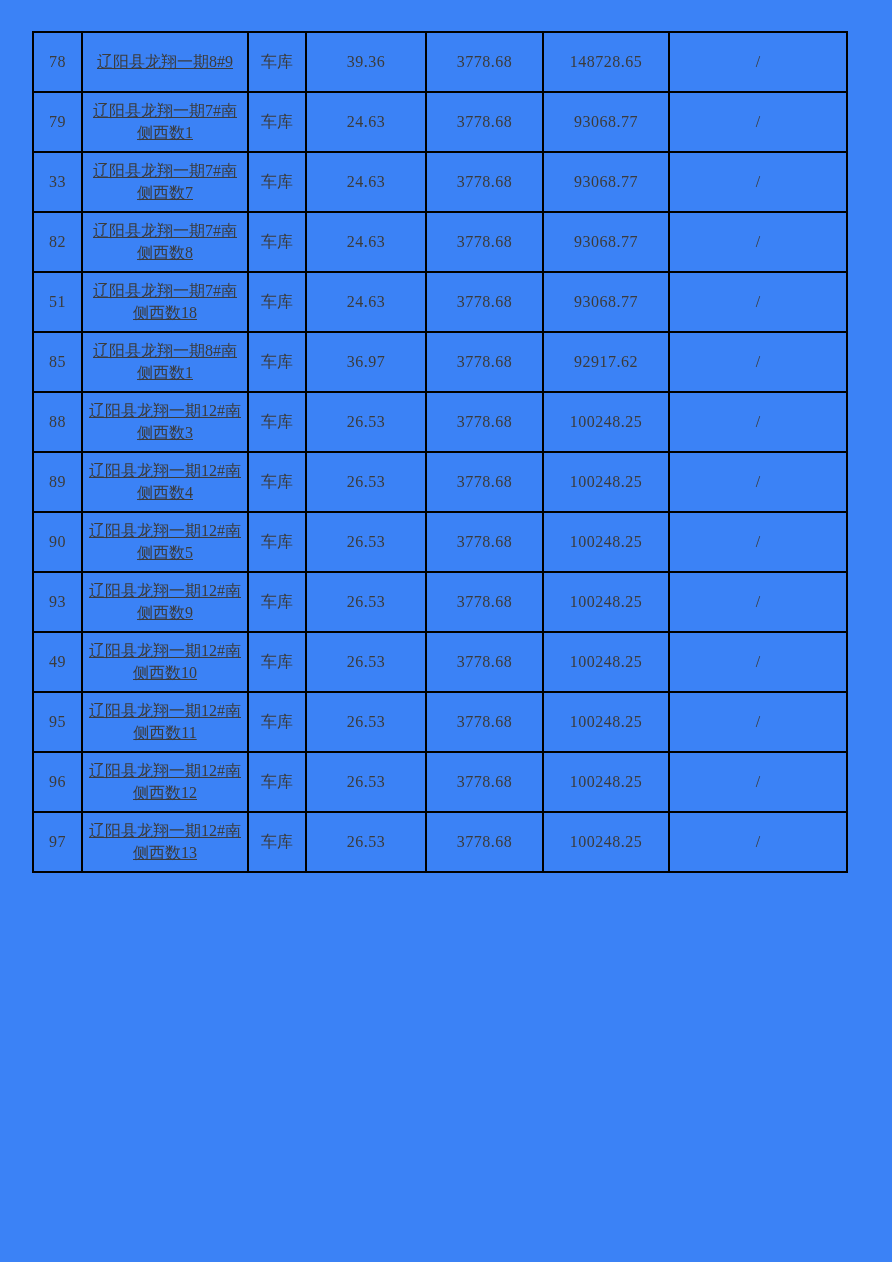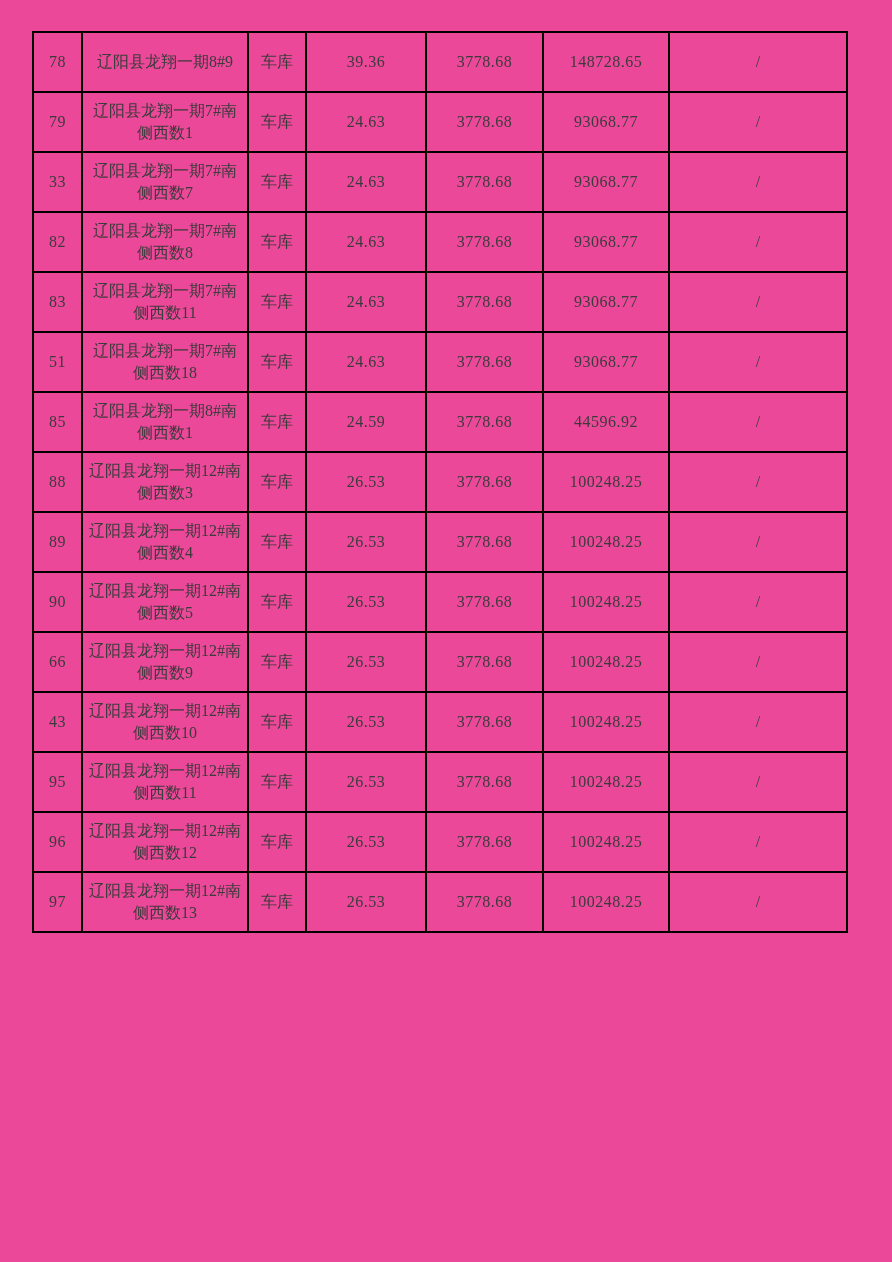--- a/index.html
+++ b/index.html
@@ -10,21 +10,21 @@
   body {
     position: relative;
     width: 892px;
     height: 1262px;
     font-family: "Liberation Serif", "DejaVu Serif", serif;
     color: #333333;
   }
   .page {
     position: absolute;
     inset: 0;
-    background: #ec4899;
+    background: #3b82f6;
     padding-left: 24px;
   }
   table.price-table {
     position: absolute;
     left: 32px;
     top: 31px;
     width: 814px;
     border-collapse: collapse;
     table-layout: fixed;
   }
@@ -38,20 +38,21 @@
     overflow: hidden;
     color: #3b3b3b;
   }
   table.price-table tr {
     height: 60px;
   }
   td.cell-name {
     text-align: left;
     padding: 4px 6px;
     word-break: break-all;
+    text-decoration: underline;
   }
   td.cell-num {
     letter-spacing: 0.5px;
   }
 </style>
 </head>
 <body>
 
 <div class="page">
   <table class="price-table">
@@ -95,44 +96,35 @@
         <tr>
           <td class="cell-num">82</td>
           <td class="cell-name">辽阳县龙翔一期7#南侧西数8</td>
           <td>车库</td>
           <td class="cell-num">24.63</td>
           <td class="cell-num">3778.68</td>
           <td class="cell-num">93068.77</td>
           <td>/</td>
         </tr>
         <tr>
-          <td class="cell-num">83</td>
-          <td class="cell-name">辽阳县龙翔一期7#南侧西数11</td>
-          <td>车库</td>
-          <td class="cell-num">24.63</td>
-          <td class="cell-num">3778.68</td>
-          <td class="cell-num">93068.77</td>
-          <td>/</td>
-        </tr>
-        <tr>
           <td class="cell-num">51</td>
           <td class="cell-name">辽阳县龙翔一期7#南侧西数18</td>
           <td>车库</td>
           <td class="cell-num">24.63</td>
           <td class="cell-num">3778.68</td>
           <td class="cell-num">93068.77</td>
           <td>/</td>
         </tr>
         <tr>
           <td class="cell-num">85</td>
           <td class="cell-name">辽阳县龙翔一期8#南侧西数1</td>
           <td>车库</td>
-          <td class="cell-num">24.59</td>
+          <td class="cell-num">36.97</td>
           <td class="cell-num">3778.68</td>
-          <td class="cell-num">44596.92</td>
+          <td class="cell-num">92917.62</td>
           <td>/</td>
         </tr>
         <tr>
           <td class="cell-num">88</td>
           <td class="cell-name">辽阳县龙翔一期12#南侧西数3</td>
           <td>车库</td>
           <td class="cell-num">26.53</td>
           <td class="cell-num">3778.68</td>
           <td class="cell-num">100248.25</td>
           <td>/</td>
@@ -149,30 +141,30 @@
         <tr>
           <td class="cell-num">90</td>
           <td class="cell-name">辽阳县龙翔一期12#南侧西数5</td>
           <td>车库</td>
           <td class="cell-num">26.53</td>
           <td class="cell-num">3778.68</td>
           <td class="cell-num">100248.25</td>
           <td>/</td>
         </tr>
         <tr>
-          <td class="cell-num">66</td>
+          <td class="cell-num">93</td>
           <td class="cell-name">辽阳县龙翔一期12#南侧西数9</td>
           <td>车库</td>
           <td class="cell-num">26.53</td>
           <td class="cell-num">3778.68</td>
           <td class="cell-num">100248.25</td>
           <td>/</td>
         </tr>
         <tr>
-          <td class="cell-num">43</td>
+          <td class="cell-num">49</td>
           <td class="cell-name">辽阳县龙翔一期12#南侧西数10</td>
           <td>车库</td>
           <td class="cell-num">26.53</td>
           <td class="cell-num">3778.68</td>
           <td class="cell-num">100248.25</td>
           <td>/</td>
         </tr>
         <tr>
           <td class="cell-num">95</td>
           <td class="cell-name">辽阳县龙翔一期12#南侧西数11</td>

